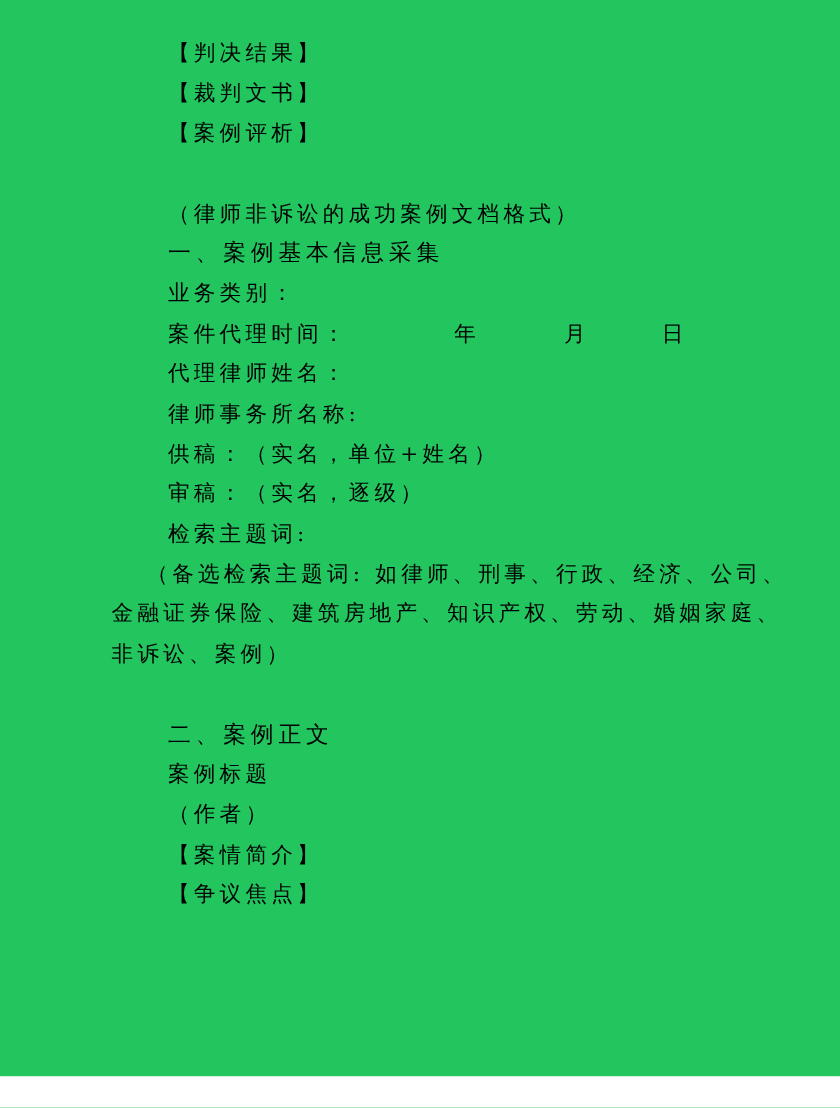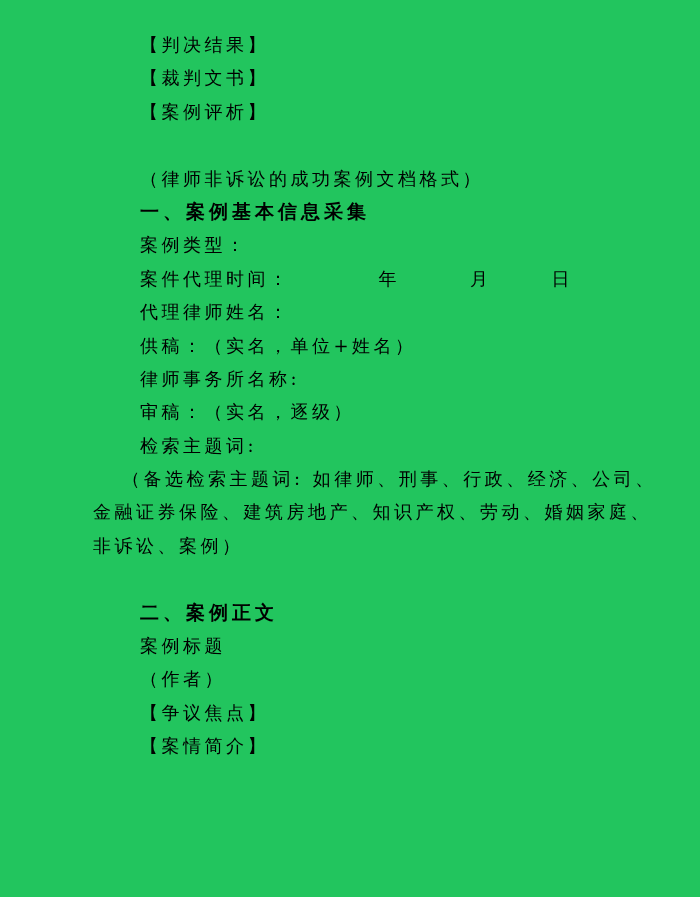--- a/index.html
+++ b/index.html
@@ -26,21 +26,21 @@
     height: 33.4px;
     line-height: 33.4px;
     font-size: 18px;
     letter-spacing: 3.5px;
     white-space: pre;
     color: #000000;
   }
   .line.body { padding-left: 47px; }
   .line.heading {
     padding-left: 47px;
-    font-weight: 700;
+    font-weight: 400;
     font-family: "DejaVu Sans", "Liberation Sans", sans-serif;
     font-size: 19px;
     letter-spacing: 4px;
   }
   .line.date { padding-left: 47px; }
   .line.wrap-first { padding-left: 29px; }
   .line.wrap-cont { padding-left: 0; }
   .line.blank { }
   .spacer { display: inline-block; }
   .sp1 { width: 88px; }
@@ -51,30 +51,30 @@
 <body>
 
 <div class="page">
   <div class="content">
       <div class="line body">【判决结果】</div>
       <div class="line body">【裁判文书】</div>
       <div class="line body">【案例评析】</div>
       <div class="line blank"></div>
       <div class="line body">（律师非诉讼的成功案例文档格式）</div>
       <div class="line heading">一、案例基本信息采集</div>
-      <div class="line body">案例类型：</div>
+      <div class="line body">业务类别：</div>
       <div class="line date"><span>案件代理时间：</span><span class="spacer sp1"></span><span>年</span><span class="spacer sp2"></span><span>月</span><span class="spacer sp3"></span><span>日</span></div>
       <div class="line body">代理律师姓名：</div>
+      <div class="line body">律师事务所名称:</div>
       <div class="line body">供稿：（实名，单位+姓名）</div>
-      <div class="line body">律师事务所名称:</div>
       <div class="line body">审稿：（实名，逐级）</div>
       <div class="line body">检索主题词:</div>
       <div class="line wrap-first">（备选检索主题词: 如律师、刑事、行政、经济、公司、</div>
       <div class="line wrap-cont">金融证券保险、建筑房地产、知识产权、劳动、婚姻家庭、</div>
       <div class="line wrap-cont">非诉讼、案例）</div>
       <div class="line blank"></div>
       <div class="line heading">二、案例正文</div>
       <div class="line body">案例标题</div>
       <div class="line body">（作者）</div>
+      <div class="line body">【案情简介】</div>
       <div class="line body">【争议焦点】</div>
-      <div class="line body">【案情简介】</div>
     </div>
 </div>
 
 </body></html>

